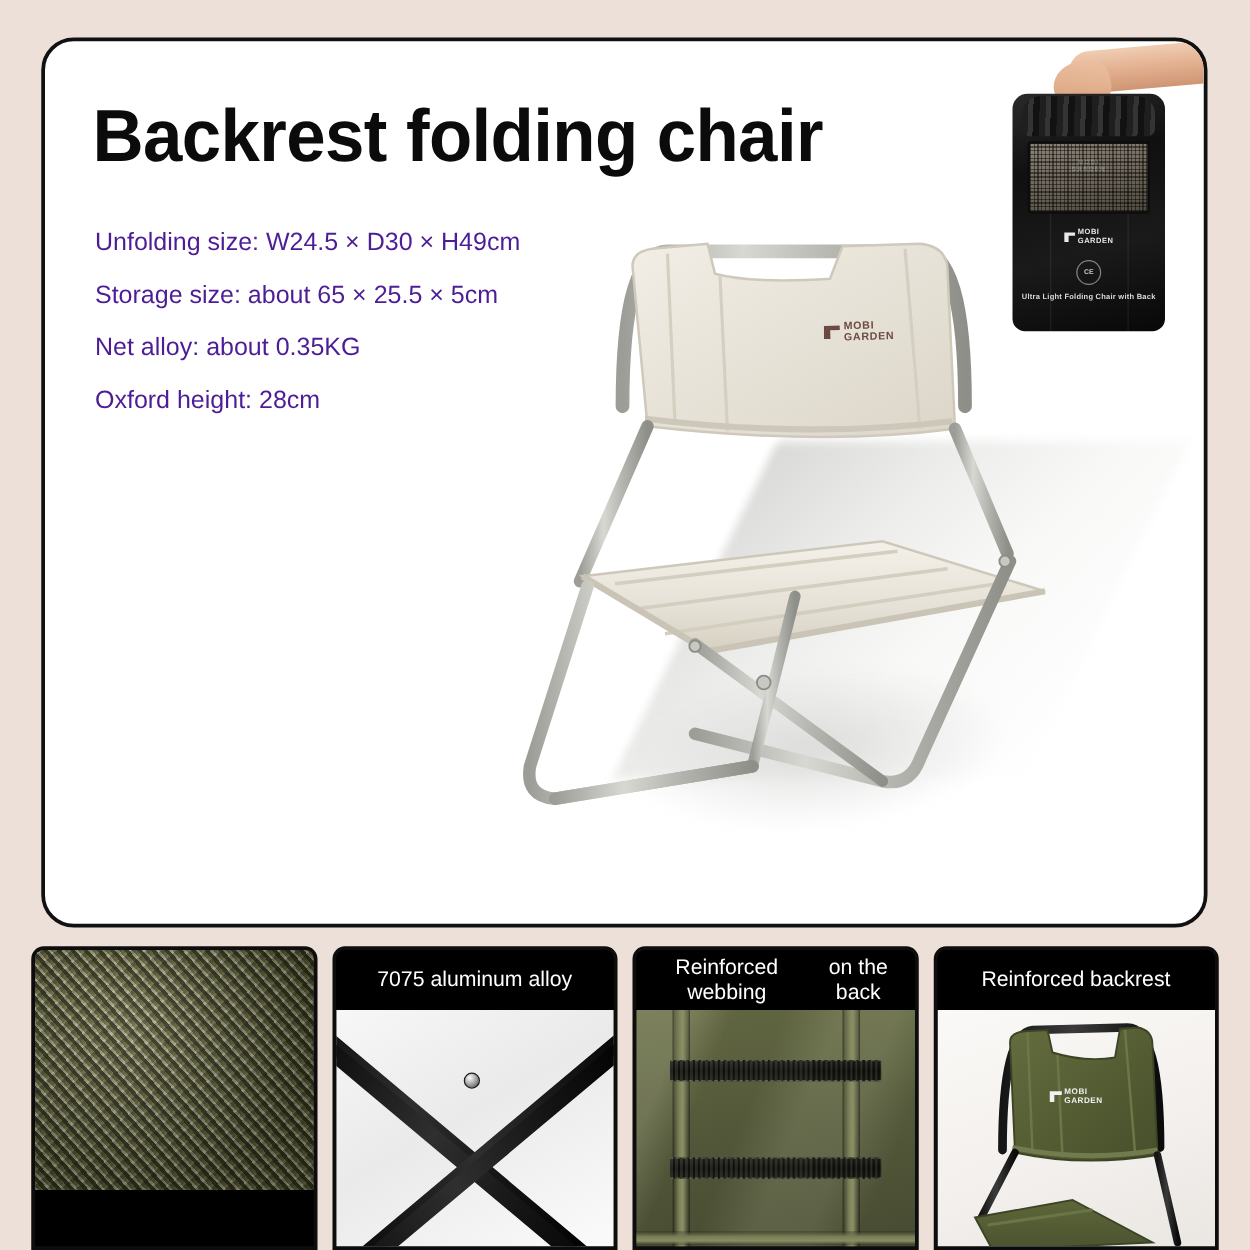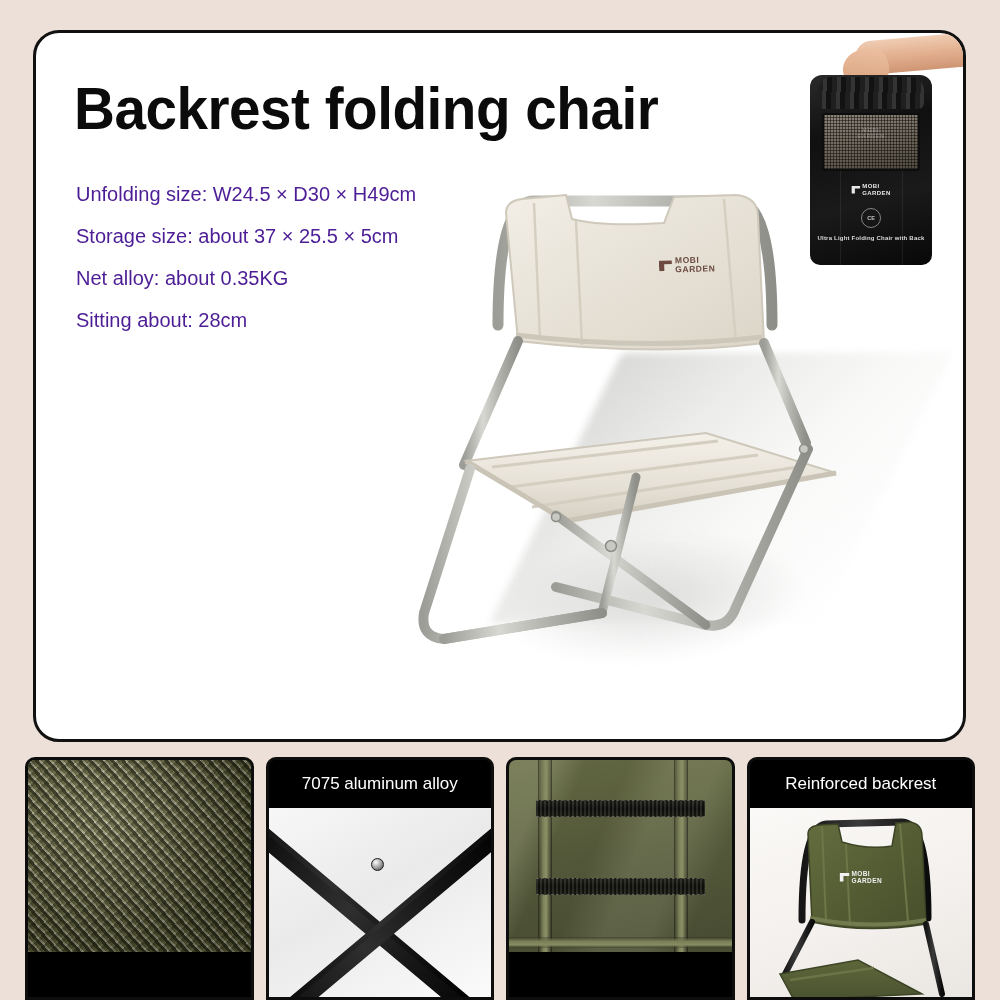--- a/index.html
+++ b/index.html
@@ -270,23 +270,23 @@
 <body>
 
 <div id="root">
 
   <div class="hero-card">
 
     <div class="hero-title">Backrest folding chair</div>
 
     <div class="spec-list">
       <div class="spec-line">Unfolding size: W24.5  ×  D30  ×  H49cm</div>
-      <div class="spec-line">Storage size: about 37  ×  25.5  ×  5cm</div>
+      <div class="spec-line">Storage size: about 65  ×  25.5  ×  5cm</div>
       <div class="spec-line">Net alloy: about 0.35KG</div>
-      <div class="spec-line">Sitting about: 28cm</div>
+      <div class="spec-line">Oxford height: 28cm</div>
     </div>
 
     <div class="chair-stage">
       <div class="chair-shadow"></div>
       <div class="chair-shadow2"></div>
 
       <svg class="chair-svg" width="470" height="595" viewBox="0 0 470 595">
         <defs>
           <linearGradient id="fab" x1="0" y1="0" x2="1" y2="1">
             <stop offset="0%" stop-color="#f2eee6"></stop>
@@ -395,20 +395,25 @@
         <div class="alu-bg"></div>
         <div class="tube" style="left:-14%; top:-6px; width:140%; height:13px; transform:rotate(40deg); transform-origin:left top;"></div>
         <div class="tube" style="left:-6%; top:16px; width:140%; height:13px; transform:rotate(40deg); transform-origin:left top;"></div>
         <div class="tube" style="right:-14%; top:-6px; width:140%; height:13px; transform:rotate(-40deg); transform-origin:right top;"></div>
         <div class="tube" style="right:-6%; top:16px; width:140%; height:13px; transform:rotate(-40deg); transform-origin:right top;"></div>
         <div class="rivet" style="left:46%; top:50px;"></div>
       </div>
     </div>
 
     <div class="panel">
+      <div class="panel-label">
+        <span>Reinforced webbing</span>
+          <br>
+        <span>on the back</span>
+      </div>
       <div class="panel-media">
         <div class="webbing-bg"></div>
         <div class="seam-v" style="left:13%;"></div>
         <div class="seam-v" style="left:74%;"></div>
         <div class="seam-h" style="bottom:4px;"></div>
         <div class="strap" style="top:40px;"></div>
         <div class="strap" style="top:118px;"></div>
       </div>
     </div>
 

